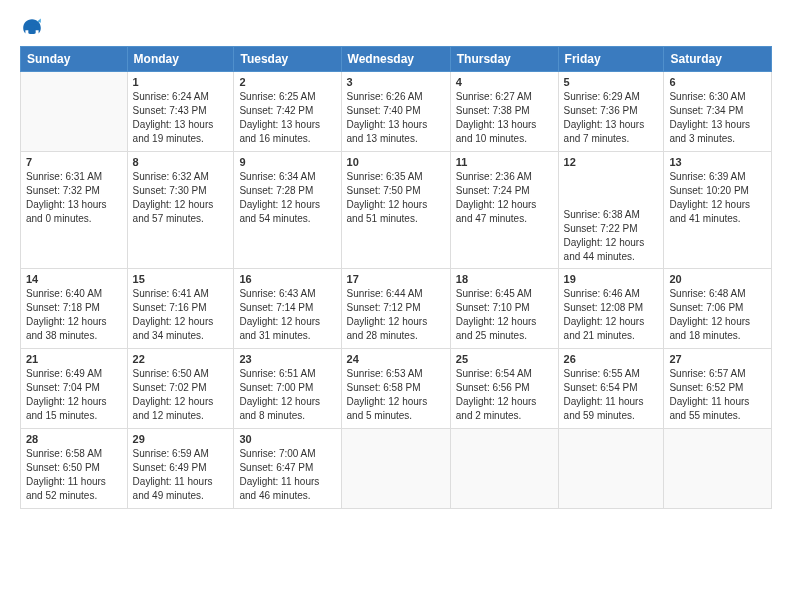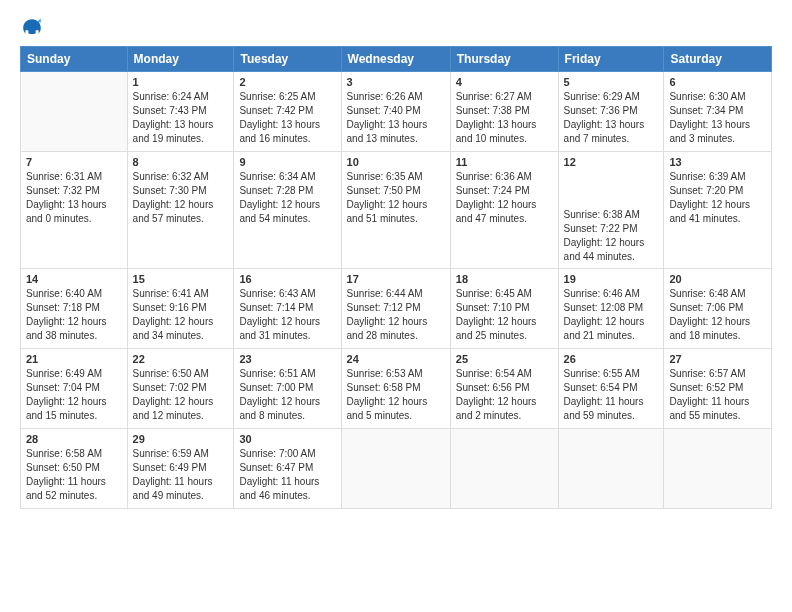--- a/index.html
+++ b/index.html
@@ -199,52 +199,52 @@
           </td>
           <td>
             <span class="day-num">10</span>
             <div class="day-info" style="white-space: pre-line;">Sunrise: 6:35 AM
 Sunset: 7:50 PM
 Daylight: 12 hours
 and 51 minutes.</div>
           </td>
           <td>
             <span class="day-num">11</span>
-            <div class="day-info" style="white-space: pre-line;">Sunrise: 6:36 AM
+            <div class="day-info" style="white-space: pre-line;">Sunrise: 2:36 AM
 Sunset: 7:24 PM
 Daylight: 12 hours
 and 47 minutes.</div>
           </td>
           <td>
             <span class="day-num">12</span>
             <div class="day-info" style="white-space: pre-line; margin-top: 40px;">Sunrise: 6:38 AM
 Sunset: 7:22 PM
 Daylight: 12 hours
 and 44 minutes.</div>
           </td>
           <td>
             <span class="day-num">13</span>
             <div class="day-info" style="white-space: pre-line;">Sunrise: 6:39 AM
-Sunset: 7:20 PM
+Sunset: 10:20 PM
 Daylight: 12 hours
 and 41 minutes.</div>
           </td>
         </tr>
         <tr>
           <td>
             <span class="day-num">14</span>
             <div class="day-info" style="white-space: pre-line;">Sunrise: 6:40 AM
 Sunset: 7:18 PM
 Daylight: 12 hours
 and 38 minutes.</div>
           </td>
           <td>
             <span class="day-num">15</span>
             <div class="day-info" style="white-space: pre-line;">Sunrise: 6:41 AM
-Sunset: 9:16 PM
+Sunset: 7:16 PM
 Daylight: 12 hours
 and 34 minutes.</div>
           </td>
           <td>
             <span class="day-num">16</span>
             <div class="day-info" style="white-space: pre-line;">Sunrise: 6:43 AM
 Sunset: 7:14 PM
 Daylight: 12 hours
 and 31 minutes.</div>
           </td>

